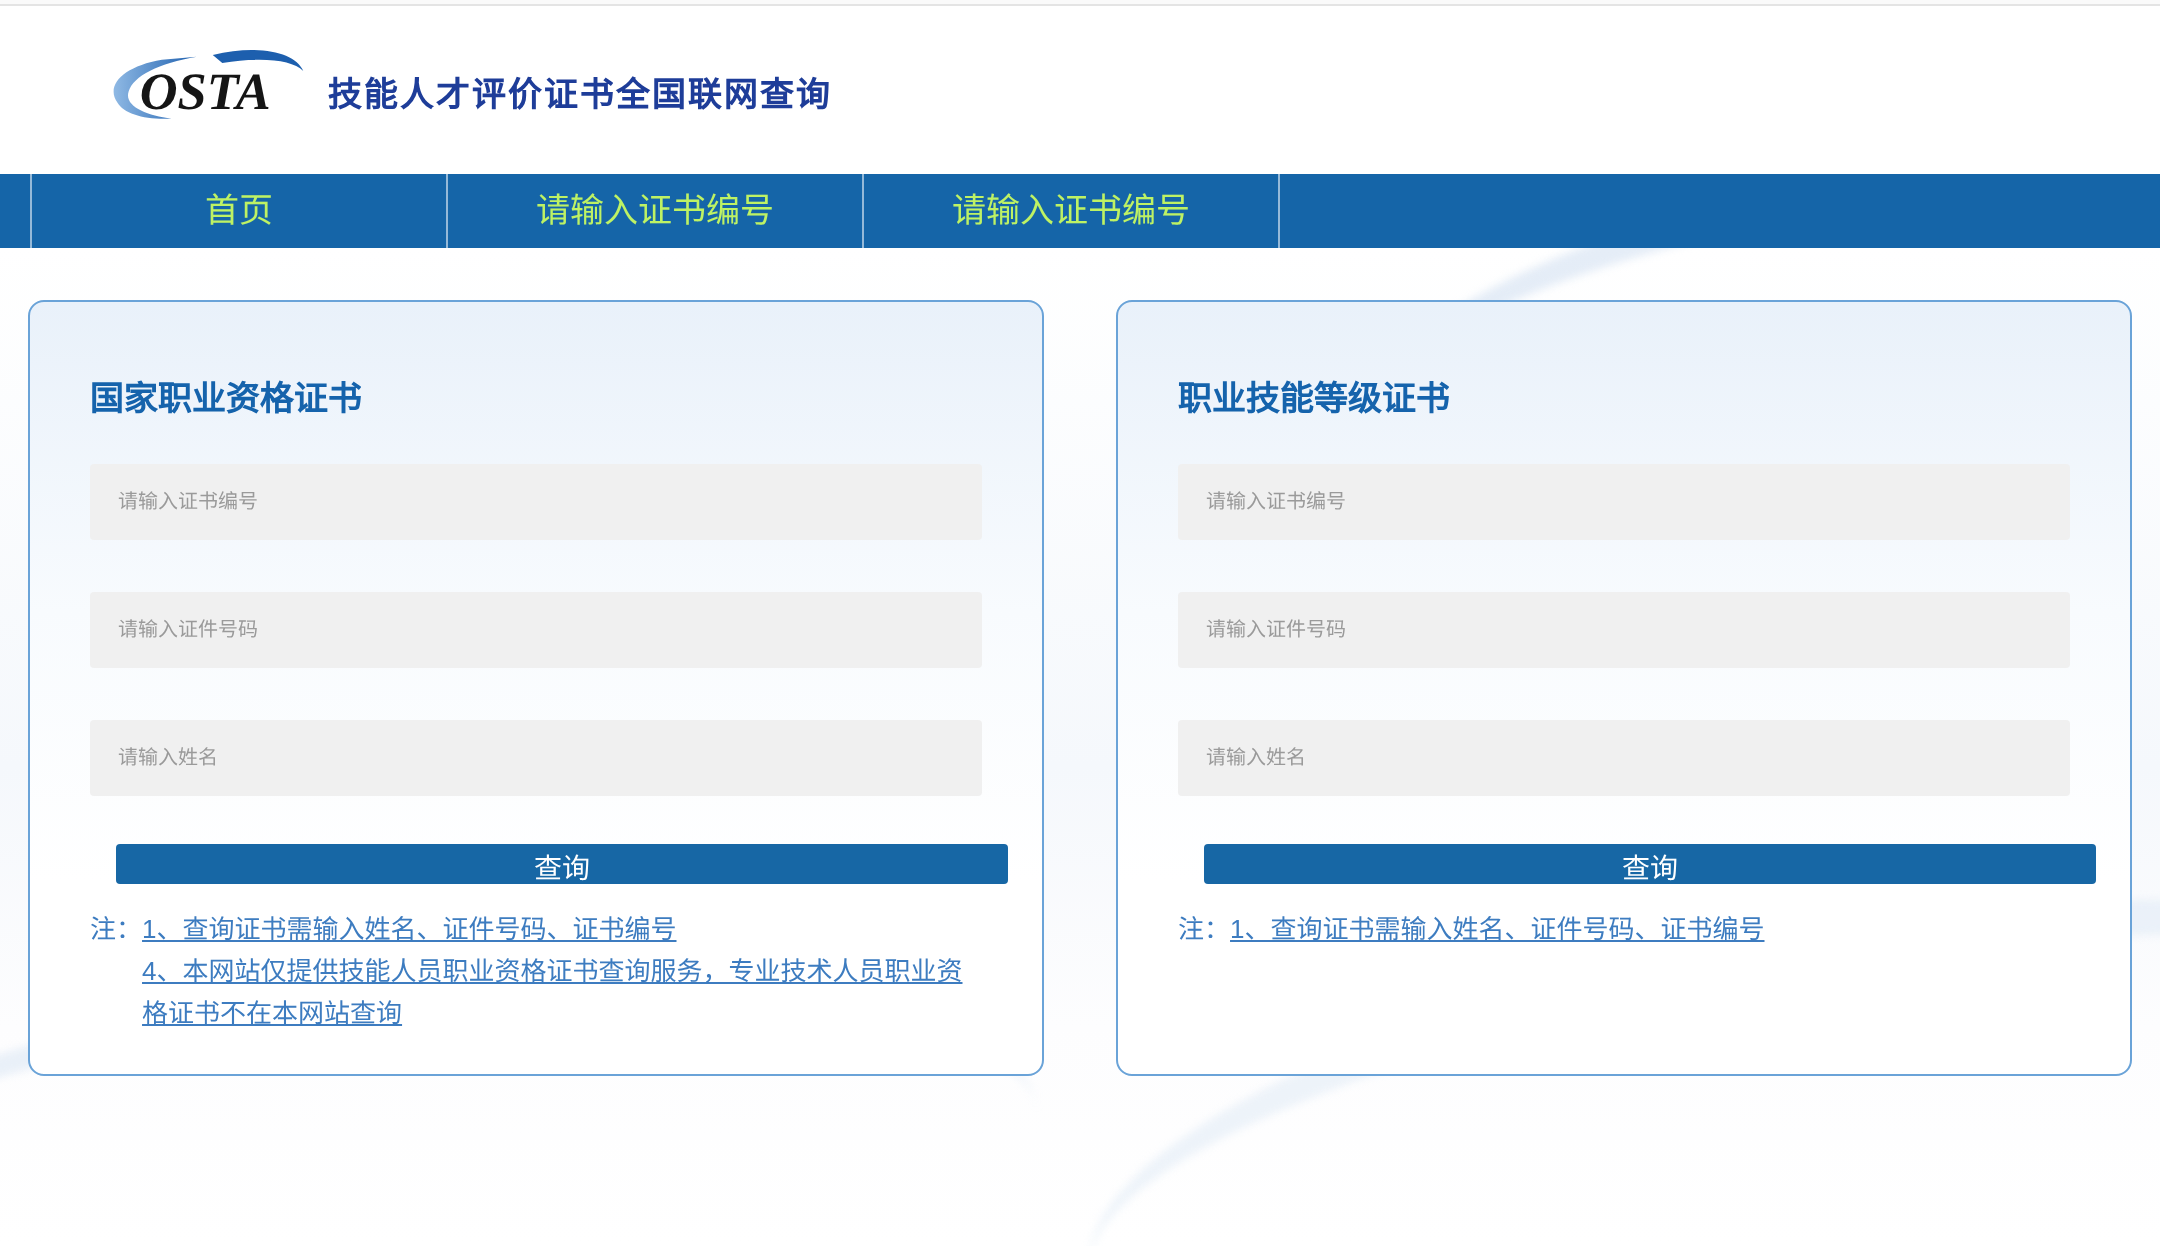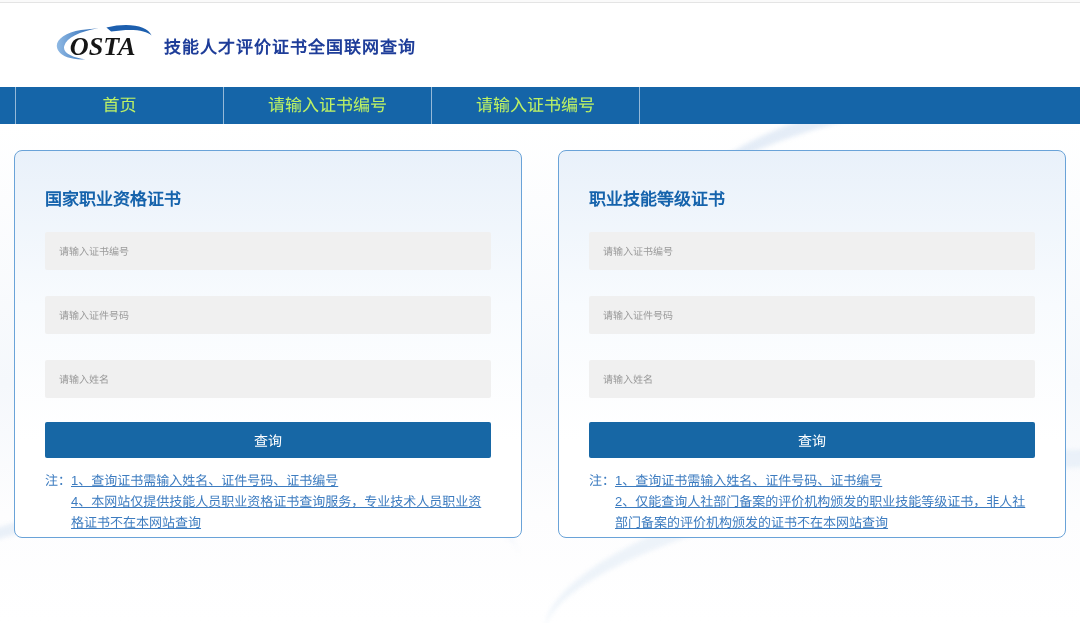--- a/index.html
+++ b/index.html
@@ -49,22 +49,22 @@
     color:var(--panel-title-blue,#1563ac);
   }
   .query-input{
     display:block;width:100%;height:38px;box-sizing:border-box;
     background:#f0f0f0;border:none;border-radius:2px;outline:none;
     padding:0 14px;font-size:10px;color:#333;margin-bottom:26px;
     font-family:"Liberation Sans","DejaVu Sans",sans-serif;
   }
   .query-input::placeholder{color:#9a9a9a;}
   .query-btn{
-    display:block;width:100%;height:36px;border:none;border-radius:2px;cursor:pointer;
-    background:var(--button-blue,#1767a5);color:#fff;font-size:14px;margin:-2px 0 12px;
+    display:block;width:100%;height:20px;border:none;border-radius:2px;cursor:pointer;
+    background:var(--button-blue,#1767a5);color:#fff;font-size:14px;margin:-2px 13px 12px;
     font-family:"Liberation Sans","DejaVu Sans",sans-serif;
   }
   .notes{display:flex;font-size:13px;line-height:21px;color:var(--note-blue,#3d7cc0);}
   .note-prefix{flex:none;}
   .note-list{flex:1;}
   .note-list p{margin:0;text-decoration:underline;}
 </style>
 </head>
 <body>
 
@@ -121,19 +121,18 @@
     <div class="card">
       <h3 class="card-title">职业技能等级证书</h3>
       <input class="query-input" type="text" placeholder="请输入证书编号" style="">
       <input class="query-input" type="text" placeholder="请输入证件号码" style="">
       <input class="query-input" type="text" placeholder="请输入姓名" style="">
       <button class="query-btn">查询</button>
       <div class="notes">
         <span class="note-prefix">注：</span>
         <div class="note-list">
           <p>1、查询证书需输入姓名、证件号码、证书编号</p>
-          <p>2、仅能查询人社部门备案的评价机构颁发的职业技能等级证书，非人社部门备案的评价机构颁发的证书不在本网站查询</p>
         </div>
       </div>
     </div>
 
   </div>
 </div>
 
 </body></html>

